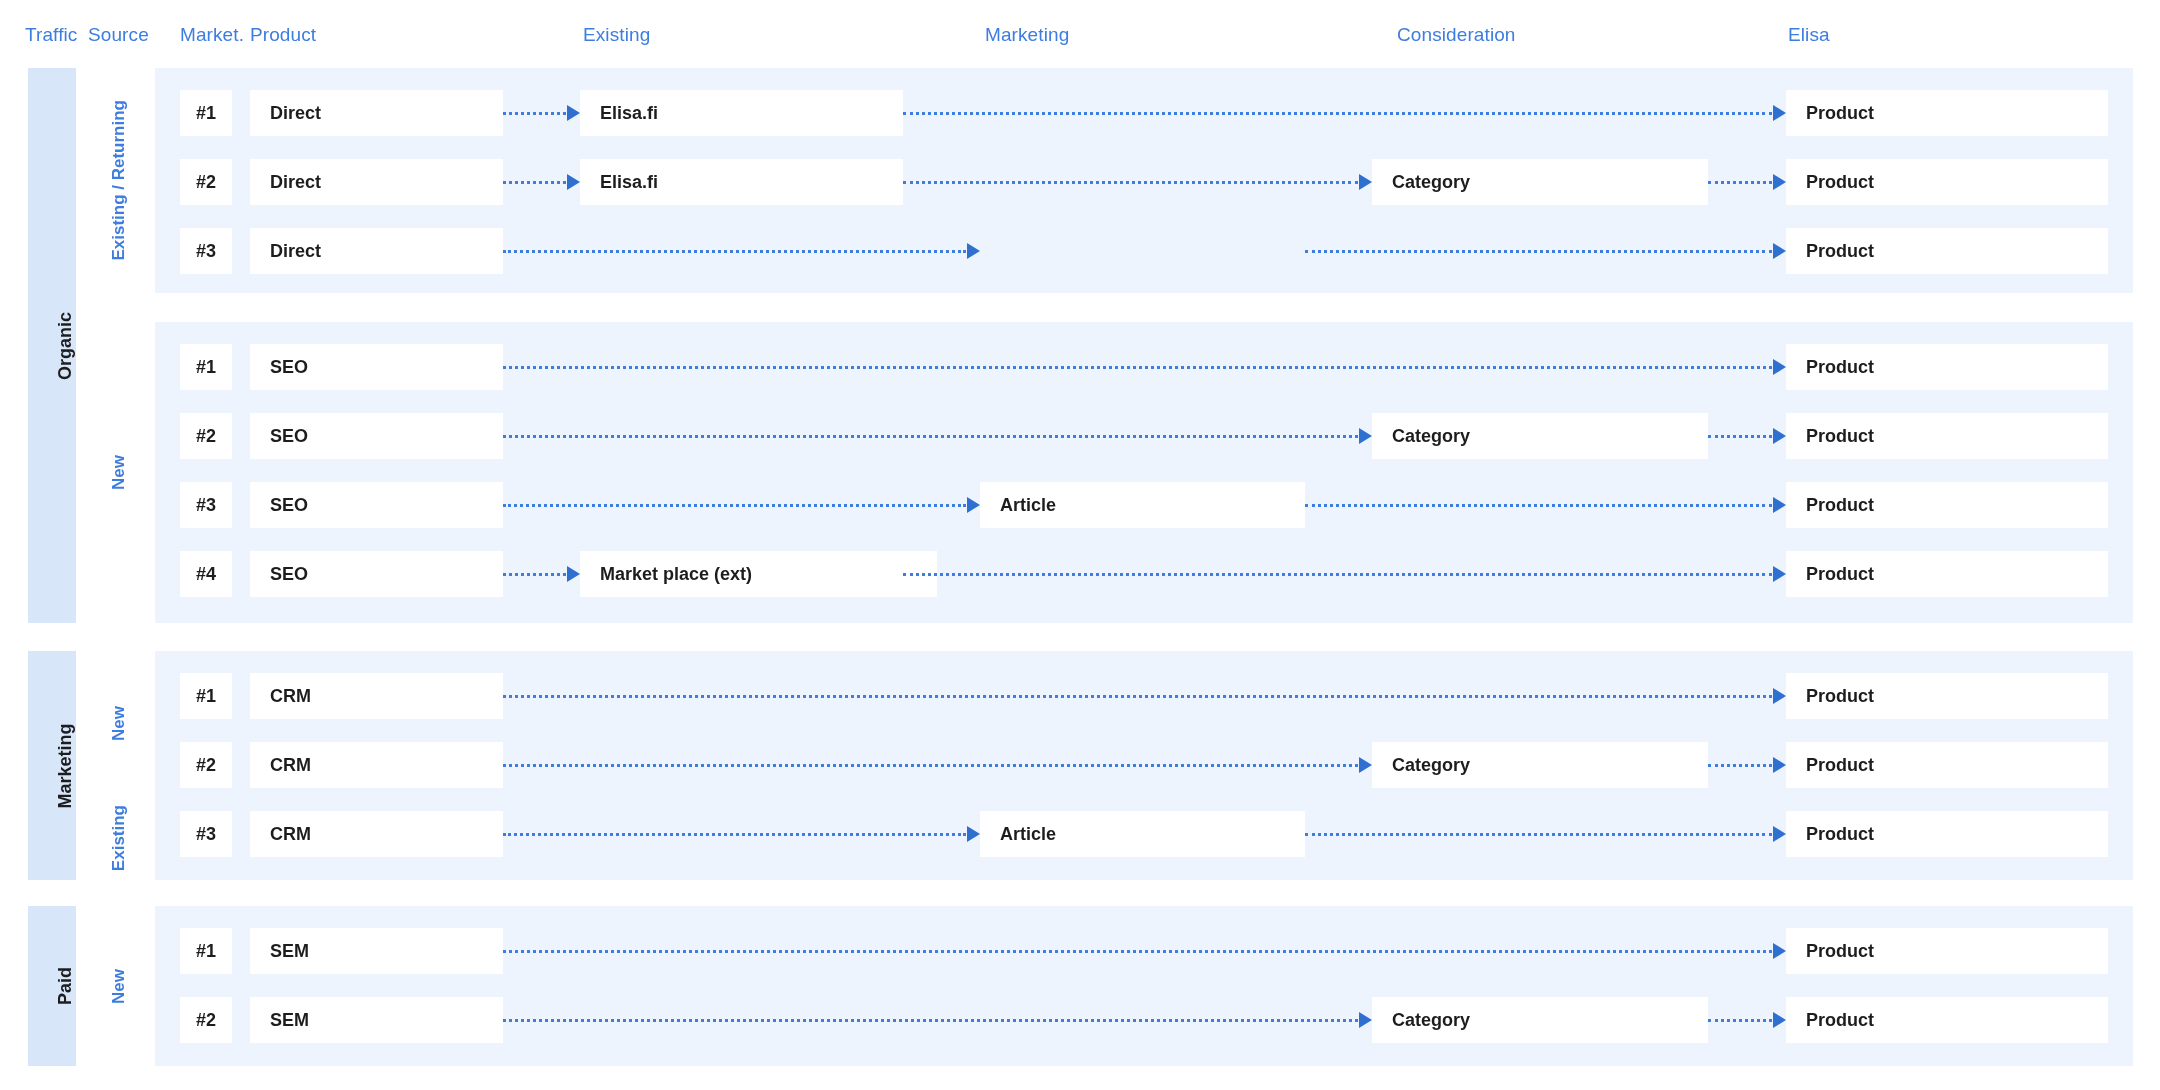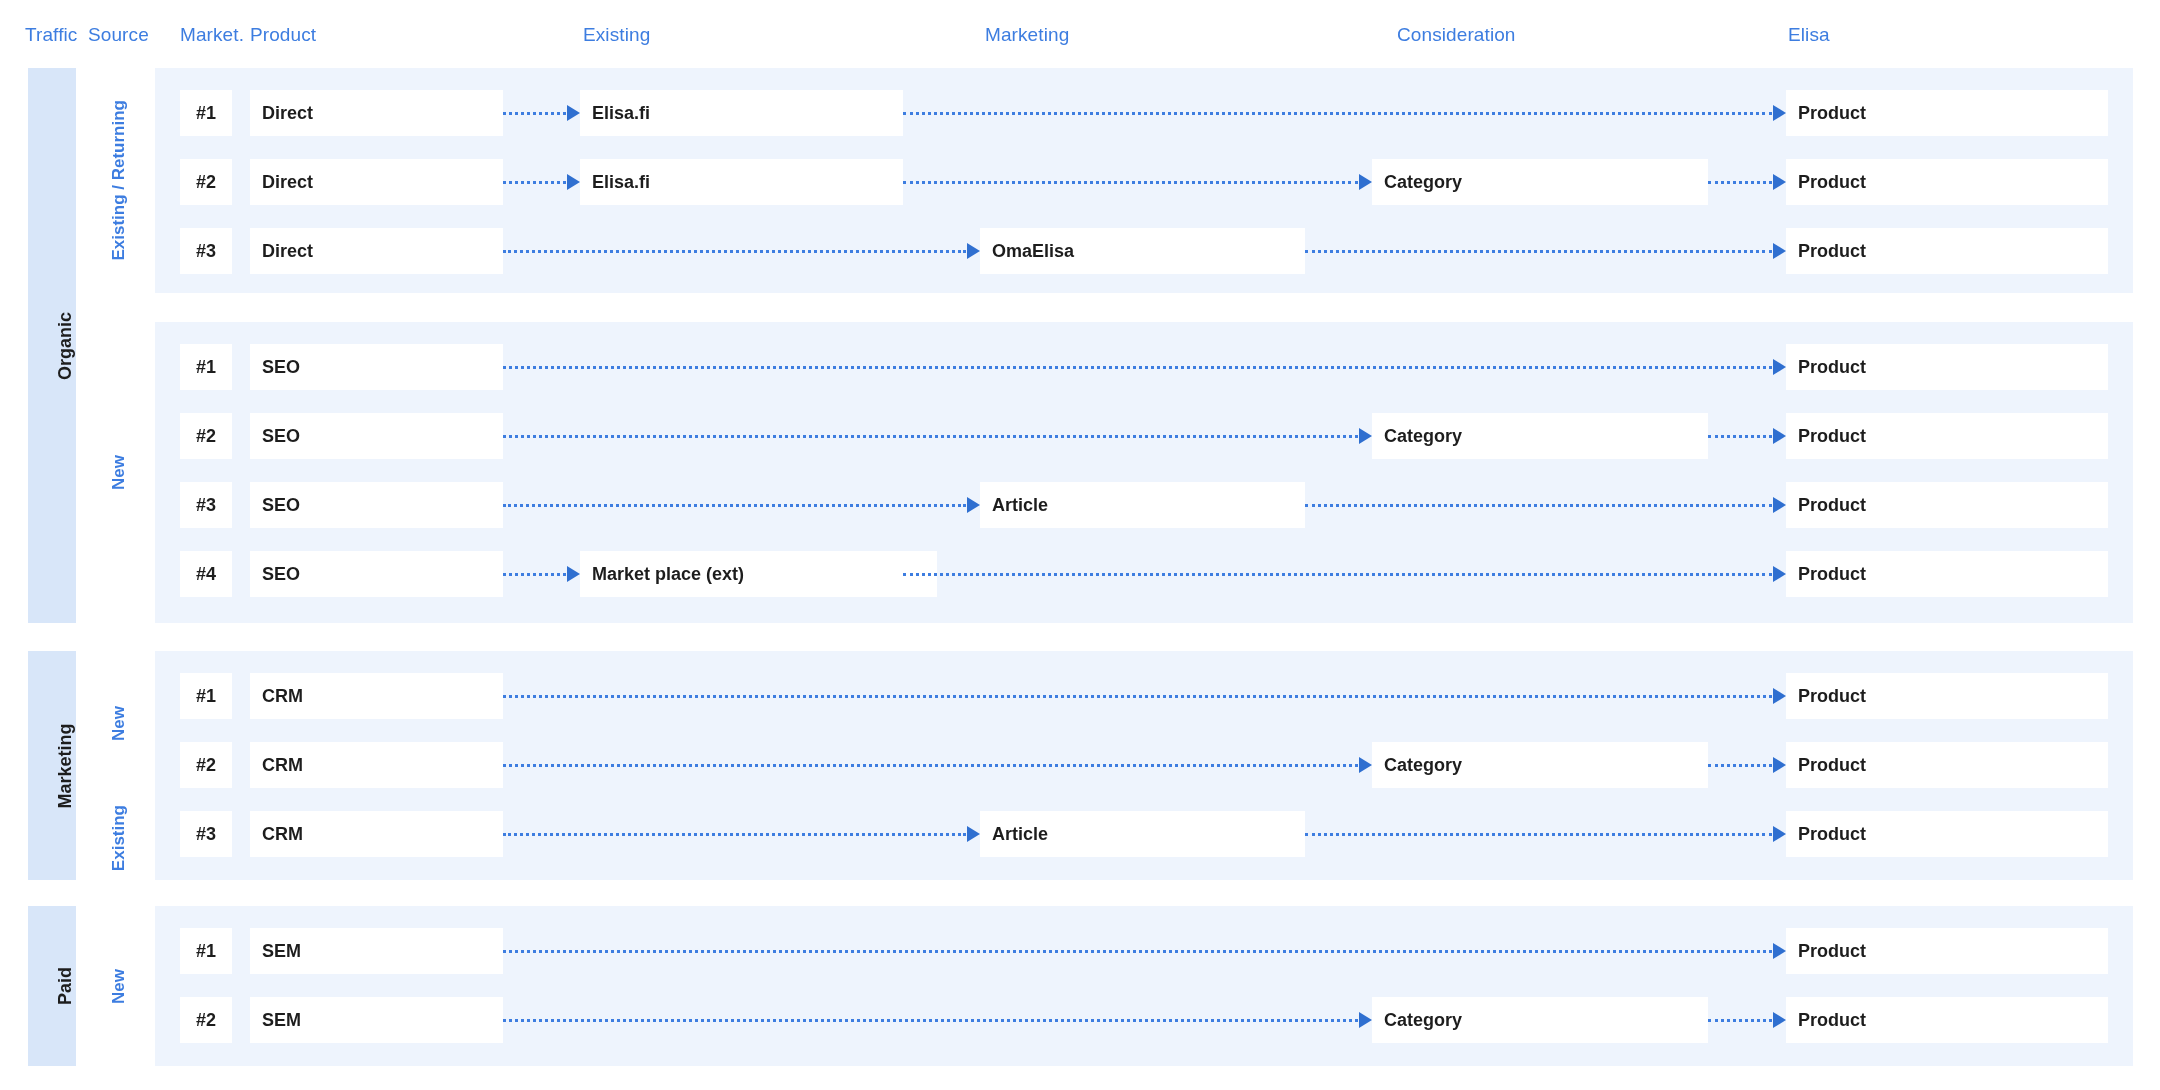--- a/index.html
+++ b/index.html
@@ -102,21 +102,21 @@
     font-size: 18px;
     font-weight: 700;
     color: #1d1d1d;
     white-space: nowrap;
   }
 
   .cell.prior {
     justify-content: center;
   }
   .cell.prior > .cell-text { padding: 0; }
-  .cell.labelled > .cell-text { padding-left: 12px; }
+  .cell.labelled > .cell-text { padding-left: 20px; }
 
   
   .conn {
     position: absolute;
     height: 46px;
     top: 0;
     display: flex;
     align-items: center;
     pointer-events: none;
   }
@@ -208,23 +208,20 @@
           <div class="head"></div>
         </div>
       </div>
       <div class="row" style="top: 228px;">
         <div class="cell prior" style="left: 180px; width: 52px;">
           <span class="cell-text">#3</span>
         </div>
         <div class="cell labelled" style="left: 250px; width: 253px;">
           <span class="cell-text">Direct</span>
         </div>
-        <div class="cell labelled" style="left: 980px; width: 325px;">
-          <span class="cell-text">OmaElisa</span>
-        </div>
         <div class="cell labelled" style="left: 1786px; width: 322px;">
           <span class="cell-text">Product</span>
         </div>
         <div class="conn" style="left: 503px; width: 477px;">
           <div class="line"></div>
           <div class="head"></div>
         </div>
         <div class="conn" style="left: 1305px; width: 481px;">
           <div class="line"></div>
           <div class="head"></div>

